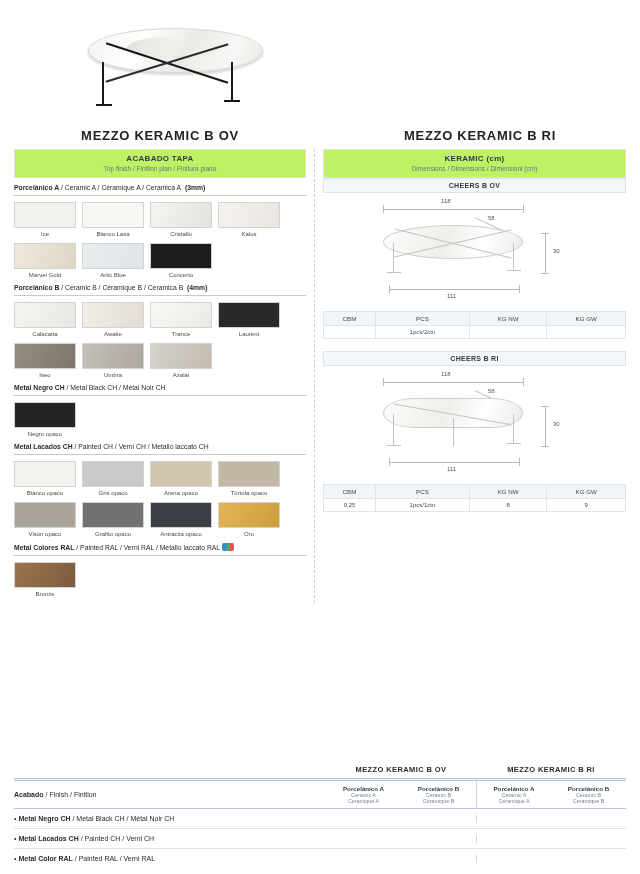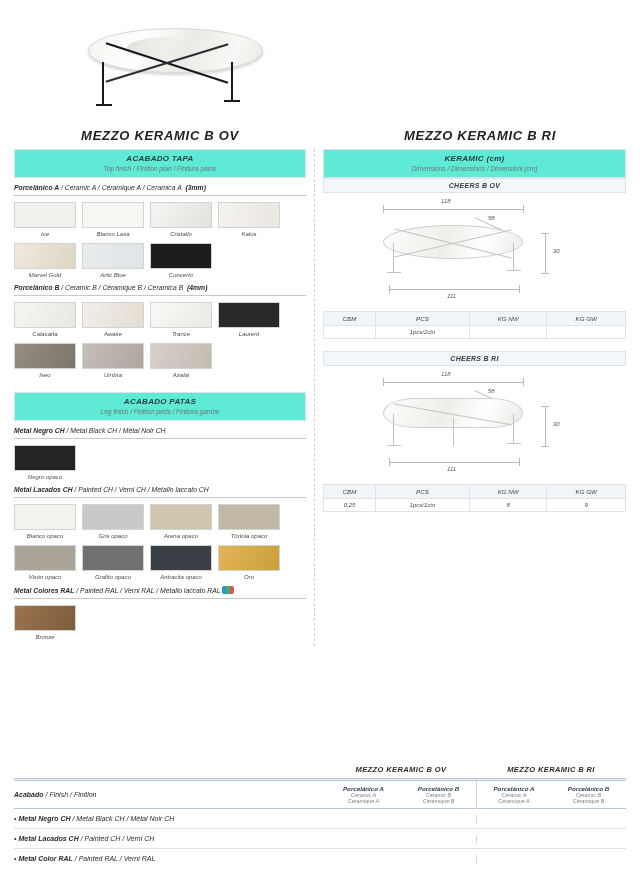--- a/index.html
+++ b/index.html
@@ -6,21 +6,21 @@
   html, body { margin:0; padding:0; }
   body {
     width:640px; height:874px;
     background:#ffffff;
     font-family:"Liberation Sans", sans-serif;
     color:#3b3b3b;
     font-size:7px;
     position:relative;
     overflow:hidden;
   }
-  .page { position:relative; width:640px; height:874px;font-style:italic; }
+  .page { position:relative; width:640px; height:874px; }
 
   
   .top { display:flex; width:100%; height:120px; }
   .prod { flex:1; position:relative; }
   .prod-title {
     text-align:center; font-size:13px; font-weight:bold; letter-spacing:0.7px;
     color:#222; margin-top:8px;
   }
 
   
@@ -45,21 +45,21 @@
   .lb1 { left:96px; top:104px; width:16px; height:2px; background:#15181c;}
   .lb2 { left:224px; top:100px; width:16px; height:2px; background:#15181c;}
 
   
   .cols { display:flex; padding:0 14px; margin-top:6px; }
   .col-left { width:292px; }
   .divider-v { width:1px; margin:0 8px; border-left:1px dashed #cfcfcf; }
   .col-right { flex:1; }
 
   .section-head {
-    background:#5eead4; border:1px solid #dbe4ee; text-align:center; padding:4px 0 5px;
+    background:#bef264; border:1px solid #dbe4ee; text-align:center; padding:4px 0 5px;
     margin-bottom:0;
   }
   .section-head .t1 { font-weight:bold; font-size:8px; color:#2f3b49; letter-spacing:.3px;}
   .section-head .t2 { font-size:6.5px; color:#6b7683; margin-top:2px;}
 
   .grp-title { font-size:6.8px; color:#2b2b2b; margin:6px 0 4px; }
   .grp-title b { font-weight:bold; }
   .rule { border-bottom:1px solid #c9c9c9; margin-bottom:6px; }
 
   .swatch-row { display:flex; gap:6px; margin-bottom:6px; }
@@ -233,24 +233,20 @@
         <div class="sw">
             <div class="chip" style="background:linear-gradient(110deg,#d6d1c9,#c2bcb2)"></div>
             <div class="cap">Azalai</div>
           </div>
         <div class="sw empty">
             <div class="chip"></div>
             <div class="cap">.</div>
           </div>
       </div>
 
-      <div class="section-head" style="margin-top:14px;">
-        <div class="t1">ACABADO PATAS</div>
-        <div class="t2">Leg finish / Finition peds / Finitura gambe</div>
-      </div>
 
       <div class="grp-title">
         <b>Metal Negro CH</b><span> / Metal Black CH / Métal Noir CH</span>
       </div>
       <div class="rule"></div>
       <div class="swatch-row">
         <div class="sw">
             <div class="chip" style="background:#262423"></div>
             <div class="cap">Negro opaco</div>
           </div>

